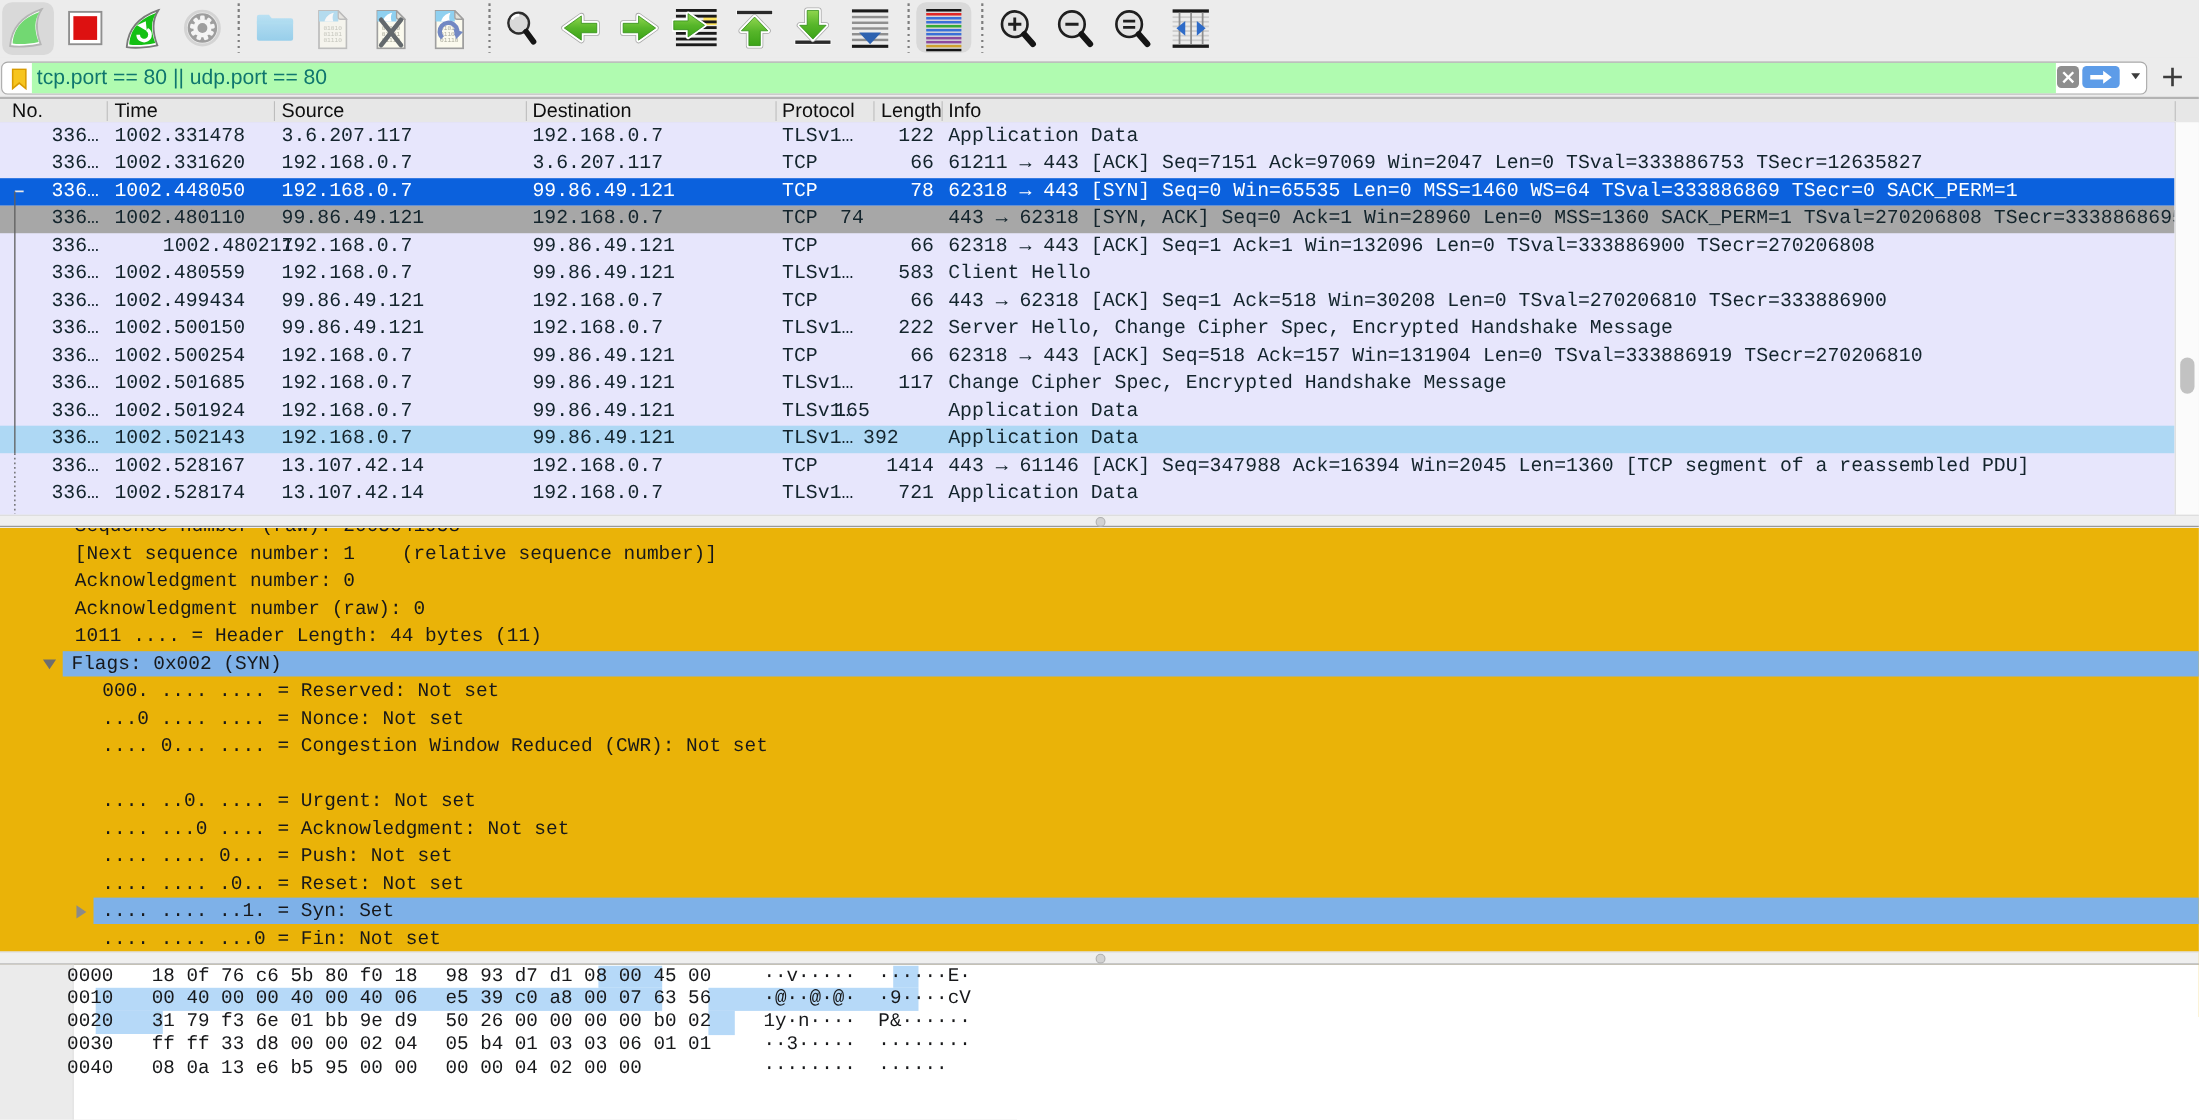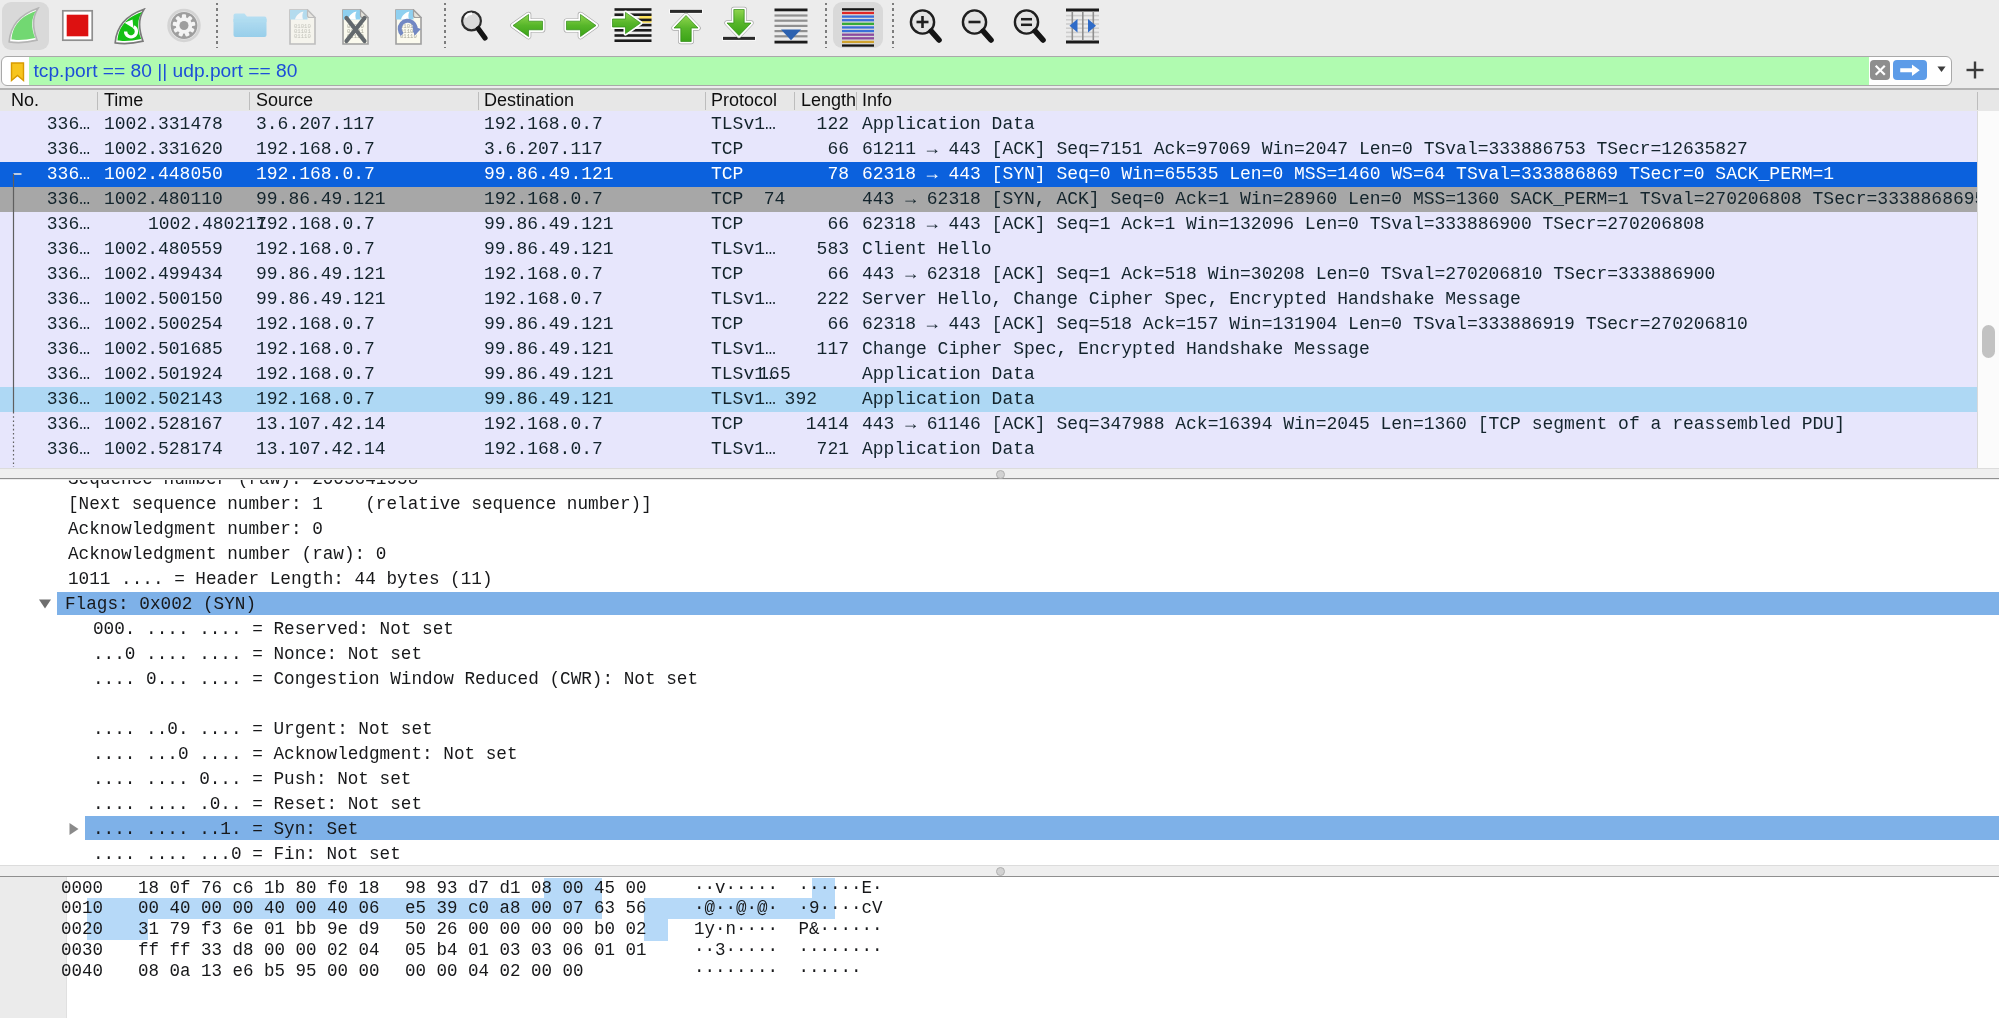--- a/index.html
+++ b/index.html
@@ -4,37 +4,37 @@
 html,body{margin:0;padding:0;}
 body{width:1999px;height:1018px;position:relative;overflow:hidden;
      background:#ececec;font-family:"Liberation Sans",sans-serif;}
 .abs{position:absolute;}
 #toolbar{left:0;top:0;width:1999px;height:52px;background:#ececec;}
 .pressed{background:#d9d9d9;border-radius:9px;}
 .vsep{width:2px;background-image:repeating-linear-gradient(to bottom,#7d7d7d 0,#7d7d7d 2.2px,transparent 2.2px,transparent 5.5px);}
 #filterrow{left:0;top:52px;width:1999px;height:36px;background:#ececec;}
 #ffield{left:1px;top:56px;width:1949px;height:28px;background:#fff;border:1px solid #a9a9a9;border-radius:6px;overflow:hidden;}
 #fgreen{left:27px;top:0;width:1840px;height:28px;background:#b0fbb0;}
-#ftext{left:31.5px;top:0;width:1200px;height:28px;line-height:28px;font-size:19.2px;color:#1d4ed8;}
+#ftext{left:31.5px;top:0;width:1200px;height:28px;line-height:28px;font-size:19.2px;color:#0f766e;}
 #hdrline{left:0;top:88px;width:1999px;height:1.5px;background:#b3b3b3;}
 #header{left:0;top:89.5px;width:1999px;height:21.5px;background:#e7e7e7;border-bottom:1px solid #c3c3c3;}
 .hcol{top:0;height:21.5px;line-height:21.5px;font-size:18px;color:#0e0e0e;position:absolute;}
 .hsep{top:2px;height:18px;width:1px;background:#bdbdbd;position:absolute;}
 #plist{left:0;top:111px;width:1977px;height:356.5px;background:#e7e6fc;overflow:hidden;}
 .prow{left:0;width:1977px;height:25.07px;position:absolute;overflow:hidden;}
 .prow span{position:absolute;top:1px;font-size:18px;line-height:23px;
   font-family:"Liberation Mono",monospace;color:#13242c;white-space:pre;}
 .sel{background:#0b61dd;} .sel span{color:#ffffff;}
 .grow{background:#a7a7a7;}
 .brow{background:#aed8f4;}
 #vscroll{left:1977px;top:111px;width:22px;height:356.5px;background:#fbfbfb;border-left:1px solid #d9d9d9;}
 #vthumb{left:1981.5px;top:325px;width:13px;height:33px;background:#c2c2c2;border-radius:6.5px;}
 .splitter{left:0;width:1999px;background:#efefef;border-top:1px solid #dcdcdc;border-bottom:1.5px solid #8f8f8f;}
 .shandle{width:7px;height:7px;border-radius:50%;background:#d2d2d2;border:1px solid #b0b0b0;}
-#details{left:0;top:479.5px;width:1999px;height:455px;background:#ffffff;overflow:hidden;}
+#details{left:0;top:479.5px;width:1999px;height:455px;background:#eab308;overflow:hidden;}
 .drow{left:0;width:1999px;height:25px;position:absolute;}
 .drow .t{position:absolute;top:0;font-size:17.7px;line-height:25px;
   font-family:"Liberation Mono",monospace;color:#17181a;white-space:pre;}
 .dhl{position:absolute;background:#7eb1e8;}
 #hexpane{left:0;top:877px;width:1999px;height:141px;background:#fff;}
 #hexoff{left:0;top:877px;width:66px;height:141px;background:#ebebeb;border-right:1px solid #e0e0e0;}
 .xrow{left:0;width:1999px;height:20.8px;position:absolute;margin-left:48px;}
 .xrow .t{position:absolute;top:0;font-size:17.5px;line-height:20.8px;
   font-family:"Liberation Mono",monospace;color:#17181a;white-space:pre;}
 .xhl{position:absolute;background:#b6d9f8;}
@@ -484,21 +484,21 @@
 <div id="hexoff" class="abs"></div>
 <div class="abs" style="left:0;top:877px;width:1999px;height:141px;overflow:hidden;">
 <div class="xhl" style="left:543.5px;top:0.5px;width:58.5px;height:20.8px;"></div>
 <div class="xhl" style="left:811.5px;top:0.5px;width:23.5px;height:20.8px;"></div>
 <div class="xhl" style="left:87px;top:21.3px;width:515px;height:20.8px;"></div>
 <div class="xhl" style="left:644px;top:21.3px;width:191px;height:20.8px;"></div>
 <div class="xhl" style="left:87px;top:42.1px;width:61px;height:20.8px;"></div>
 <div class="xhl" style="left:644px;top:42.1px;width:24px;height:21.8px;"></div>
 <div class="xrow" style="top:0.5px">
 <span class="t off1" style="left:13px">0000</span>
-<span class="t" style="left:90px">18 0f 76 c6 1b 80 f0 18</span>
+<span class="t" style="left:90px">18 0f 76 c6 5b 80 f0 18</span>
 <span class="t" style="left:357px">98 93 d7 d1 08 00 45 00</span>
 <span class="t" style="left:646px">··v·····</span>
 <span class="t" style="left:750.5px">······E·</span>
 </div>
 <div class="xrow" style="top:21.3px">
 <span class="t off1" style="left:13px">0010</span>
 <span class="t" style="left:90px">00 40 00 00 40 00 40 06</span>
 <span class="t" style="left:357px">e5 39 c0 a8 00 07 63 56</span>
 <span class="t" style="left:646px">·@··@·@·</span>
 <span class="t" style="left:750.5px">·9····cV</span>

